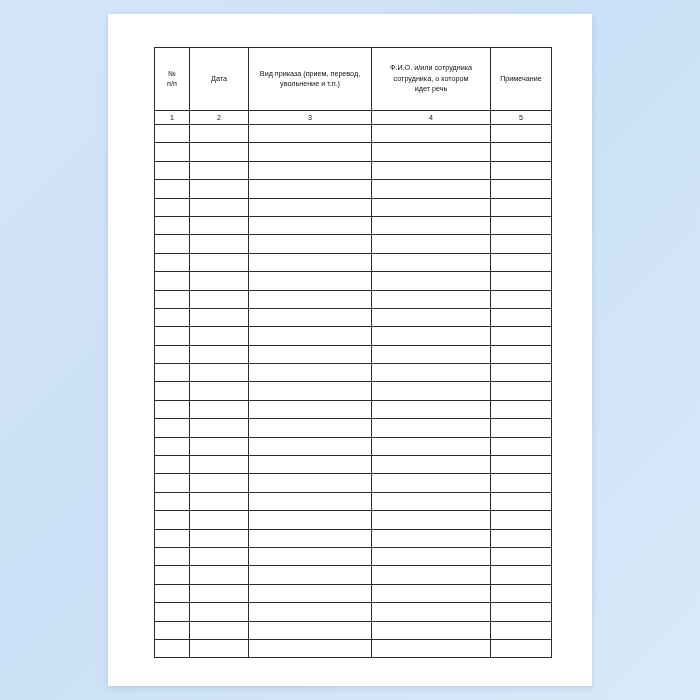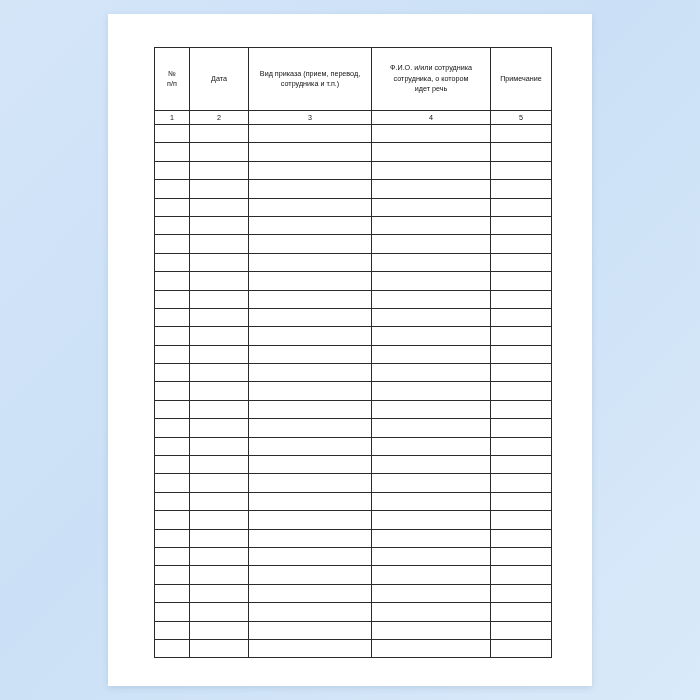--- a/index.html
+++ b/index.html
@@ -80,21 +80,21 @@
           <tr>
             <th class="col1">
               <span class="hdr-line">№</span>
               <span class="hdr-line">п/п</span>
             </th>
             <th class="col2">
               <span class="hdr-line">Дата</span>
             </th>
             <th class="col3">
               <span class="hdr-line">Вид приказа (прием, перевод,</span>
-              <span class="hdr-line">сотрудника и т.п.)</span>
+              <span class="hdr-line">увольнение и т.п.)</span>
             </th>
             <th class="col4">
               <span class="hdr-line">Ф.И.О. и/или сотрудника</span>
               <span class="hdr-line">сотрудника, о котором</span>
               <span class="hdr-line">идет речь</span>
             </th>
             <th class="col5">
               <span class="hdr-line">Примечание</span>
             </th>
           </tr>

